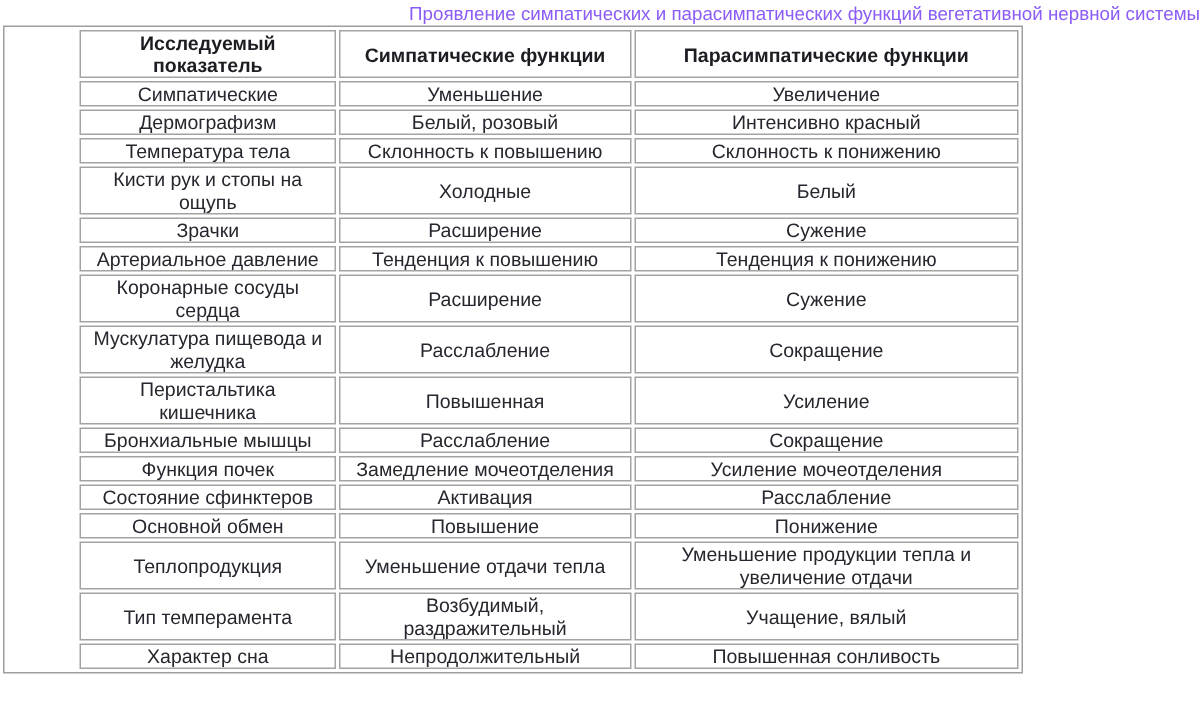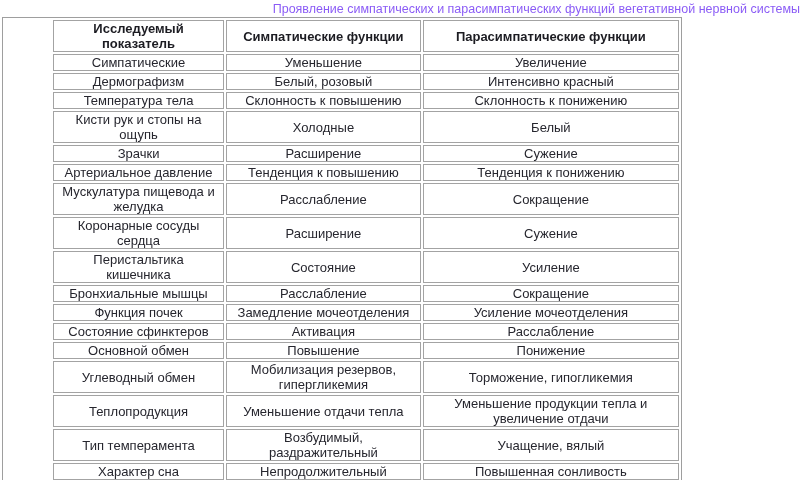--- a/index.html
+++ b/index.html
@@ -92,32 +92,32 @@
         <td>Зрачки</td>
         <td>Расширение</td>
         <td>Сужение</td>
       </tr>
       <tr>
         <td>Артериальное давление</td>
         <td>Тенденция к повышению</td>
         <td>Тенденция к понижению</td>
       </tr>
       <tr>
+        <td>Коронарные сосуды сердца</td>
+        <td>Расширение</td>
+        <td>Сужение</td>
+      </tr>
+      <tr>
         <td>Мускулатура пищевода и желудка</td>
         <td>Расслабление</td>
         <td>Сокращение</td>
       </tr>
       <tr>
-        <td>Коронарные сосуды сердца</td>
-        <td>Расширение</td>
-        <td>Сужение</td>
-      </tr>
-      <tr>
         <td>Перистальтика кишечника</td>
-        <td>Состояние</td>
+        <td>Повышенная</td>
         <td>Усиление</td>
       </tr>
       <tr>
         <td>Бронхиальные мышцы</td>
         <td>Расслабление</td>
         <td>Сокращение</td>
       </tr>
       <tr>
         <td>Функция почек</td>
         <td>Замедление мочеотделения</td>
@@ -127,25 +127,20 @@
         <td>Состояние сфинктеров</td>
         <td>Активация</td>
         <td>Расслабление</td>
       </tr>
       <tr>
         <td>Основной обмен</td>
         <td>Повышение</td>
         <td>Понижение</td>
       </tr>
       <tr>
-        <td>Углеводный обмен</td>
-        <td>Мобилизация резервов, гипергликемия</td>
-        <td>Торможение, гипогликемия</td>
-      </tr>
-      <tr>
         <td>Теплопродукция</td>
         <td>Уменьшение отдачи тепла</td>
         <td>Уменьшение продукции тепла и увеличение отдачи</td>
       </tr>
       <tr>
         <td>Тип темперамента</td>
         <td>Возбудимый, раздражительный</td>
         <td>Учащение, вялый</td>
       </tr>
       <tr>

